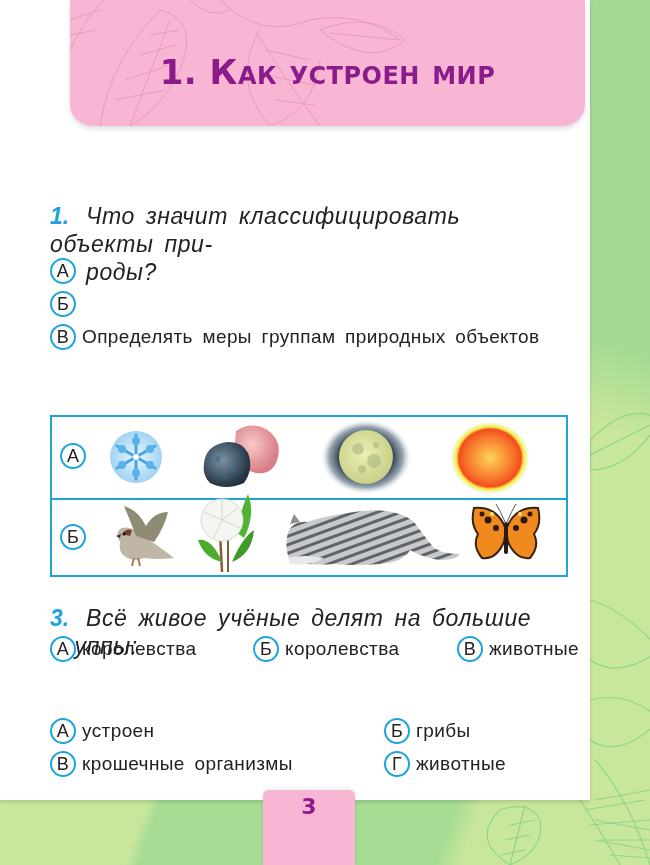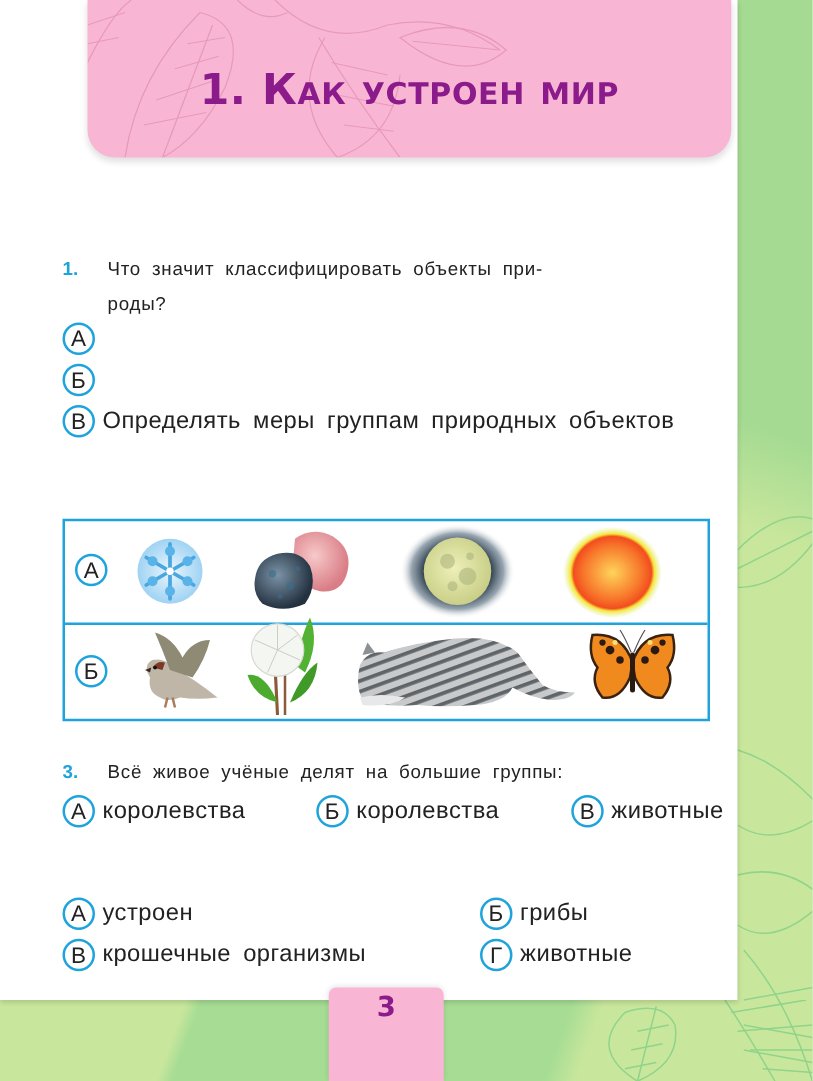--- a/index.html
+++ b/index.html
@@ -36,21 +36,21 @@
       font-weight: bold; font-size: 34px; letter-spacing: 0.5px;
       font-family: "DejaVu Sans", sans-serif;
       font-variant: small-caps;
     }
     .section-title {
       position: absolute; left: 0; width: 590px; top: 155px;
       text-align: center; color: #16a04a; font-weight: bold;
       font-size: 24px; font-variant: small-caps;
       font-family: "DejaVu Sans", sans-serif;
     }
-    .q { position: absolute; left: 50px; width: 520px; font-size: 15px; color: #222; line-height: 28px; }
+    .q { position: absolute; left: 50px; width: 520px; font-size: 23px; color: #222; line-height: 28px; font-style: italic; }
     .qnum { color: #1ea3dc; font-weight: bold; display: inline-block; width: 36px; }
     .qtext { letter-spacing: 0.6px; word-spacing: 4px; }
     .indent { padding-left: 36px; }
     .opt { position: absolute; font-size: 19px; color: #222; display: flex; align-items: center; height: 28px; letter-spacing: 0.4px; word-spacing: 4px; }
     .circ {
       display: inline-flex; align-items: center; justify-content: center;
       width: 26px; height: 26px; border: 2px solid #1ea3dc; border-radius: 50%;
       font-size: 18px; color: #222; margin-right: 6px; box-sizing: border-box;
       background: #fff;
     }

